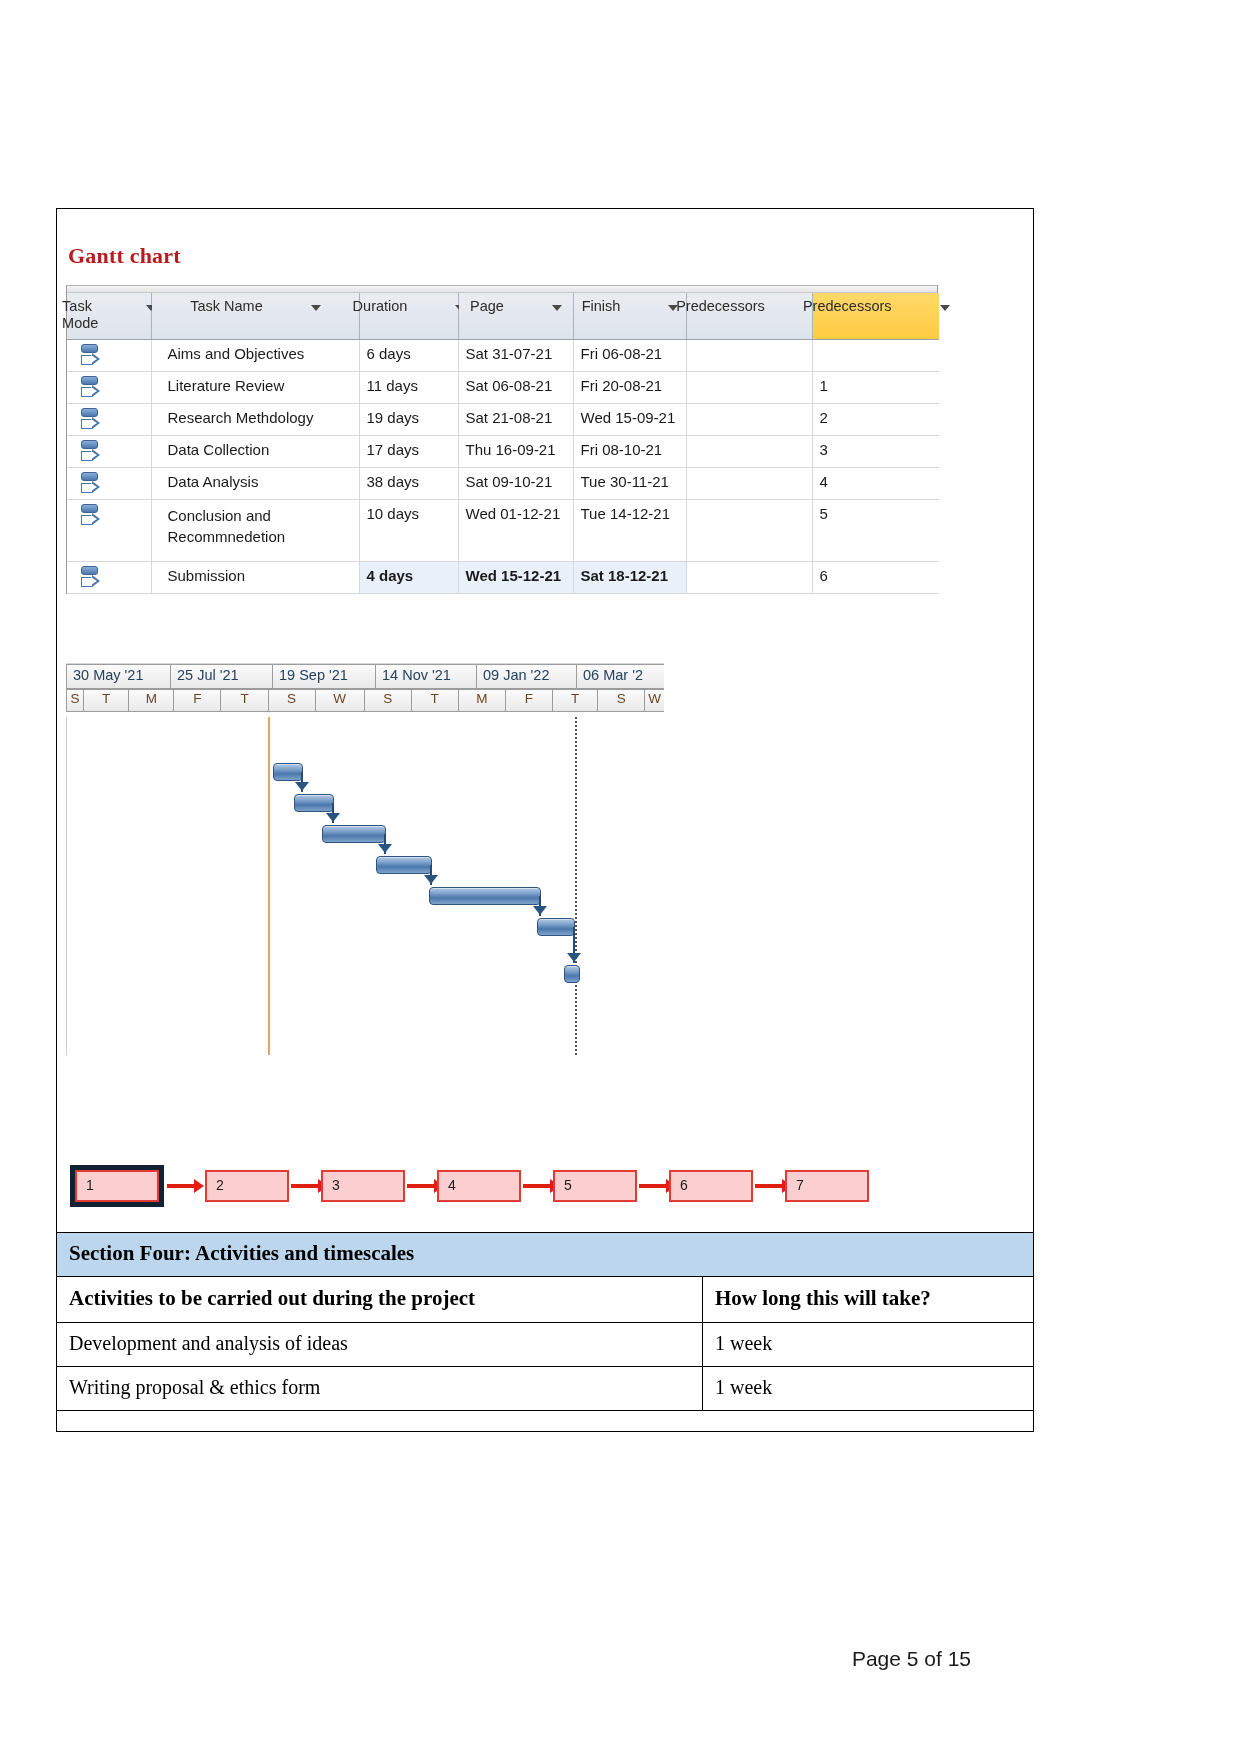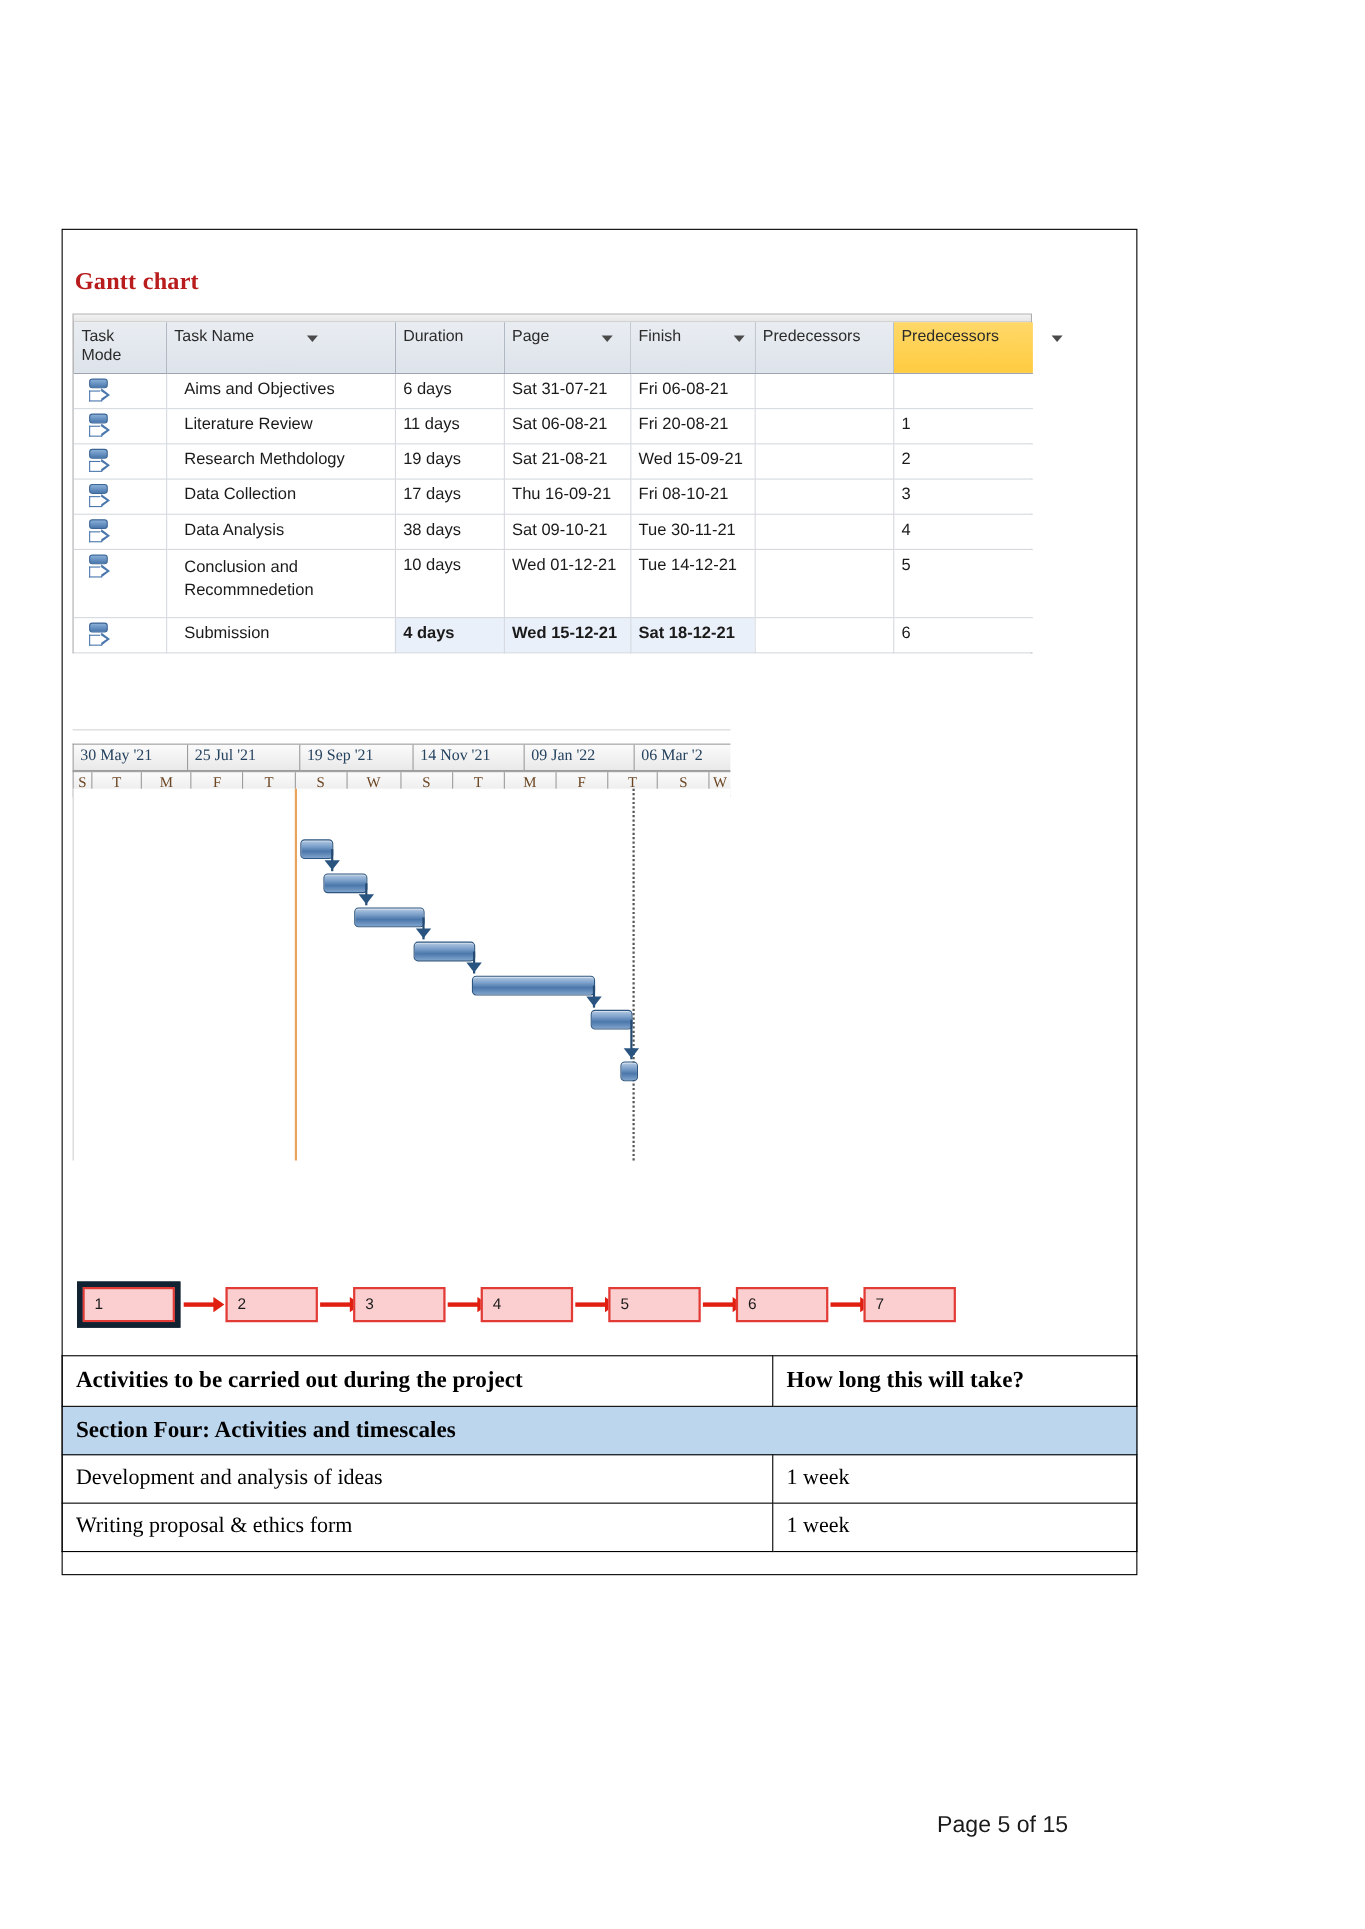--- a/index.html
+++ b/index.html
@@ -67,21 +67,21 @@
     text-align: left;
     vertical-align: top;
     padding: 5px 6px 6px 7px;
     height: 46px;
     position: relative;
   }
   table.grid th.yellow {
     background: linear-gradient(#ffd869, #ffcc40);
     border-right: none;
   }
-  th .hd-wrap { display: flex; align-items: flex-start; justify-content: flex-start; gap: 44px; }
+  th .hd-wrap { display: flex; align-items: flex-start; justify-content: center; gap: 44px; }
   th .hd-txt { line-height: 1.15; padding-right: 4px; }
   .caret {
     display: inline-block;
     width: 0; height: 0;
     border-left: 5px solid transparent;
     border-right: 5px solid transparent;
     border-top: 6px solid #4a4a4a;
     margin-top: 7px;
     flex: 0 0 auto;
   }
@@ -140,22 +140,21 @@
   }
   .tl-sep {
     position: absolute; left: 0; top: 0;
     width: 598px; height: 9px;
     background: #ffffff;
     border-bottom: 1px solid #d4d4d4;
   }
   .tl-head {
     position: absolute; left: 0; top: 9px;
     width: 598px;
-    font-family: Liberation Serif, serif;
-    margin-top: 12px;
+    font-family: Liberation Sans, sans-serif;
   }
   .tl-row1, .tl-row2 {
     display: flex;
     background: linear-gradient(#fbfbfb, #e9e9e9);
     border-top: 1px solid #9c9c9c;
     border-bottom: 1px solid #9c9c9c;
     border-left: 1px solid #9c9c9c;
   }
   .tl-row1 .cell {
     font-size: 14.5px;
@@ -538,25 +537,25 @@
     <div class="fbox" style="left:478px;"><span>5</span></div>
     <div class="farrow" style="left:564px; width:28px;"></div>
     <div class="fbox" style="left:594px;"><span>6</span></div>
     <div class="farrow" style="left:680px; width:28px;"></div>
     <div class="fbox" style="left:710px;"><span>7</span></div>
   </div>
 
   <table class="s4" style="top:1232px;">
     <tbody>
       <tr>
+        <td class="sec-head" colspan="2">Section Four: Activities and timescales</td>
+      </tr>
+      <tr>
         <td class="col-head c-left">Activities to be carried out during the project</td>
         <td class="col-head">How long this will take?</td>
-      </tr>
-      <tr>
-        <td class="sec-head" colspan="2">Section Four: Activities and timescales</td>
       </tr>
       <tr class="body-row">
         <td class="c-left">Development and analysis of ideas</td>
         <td>1 week</td>
       </tr>
       <tr class="body-row">
         <td class="c-left">Writing proposal &amp; ethics form</td>
         <td>1 week</td>
       </tr>
     </tbody>

